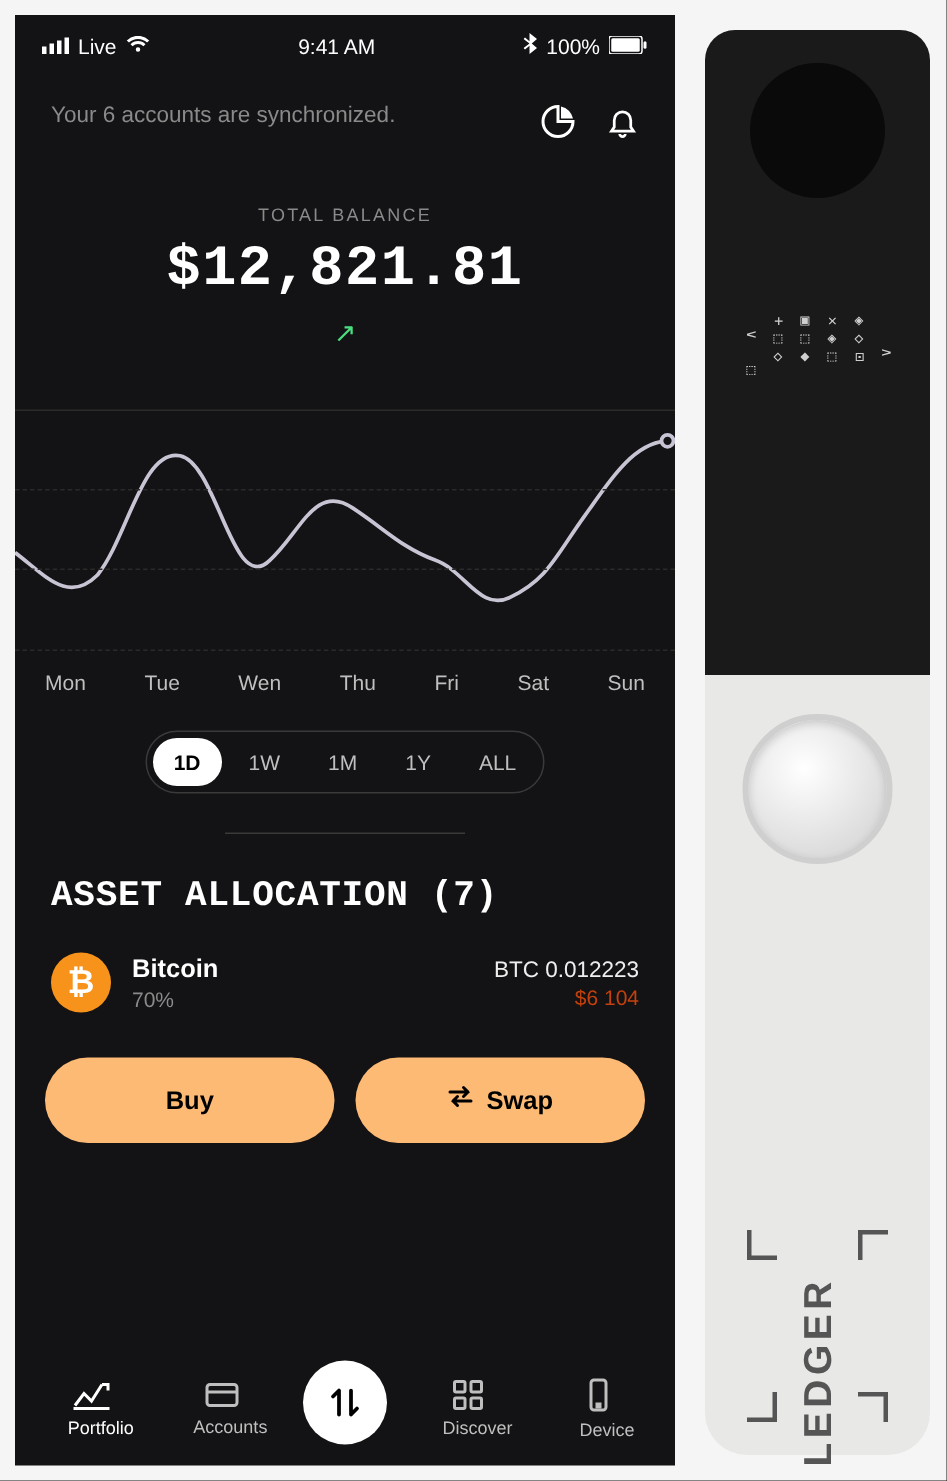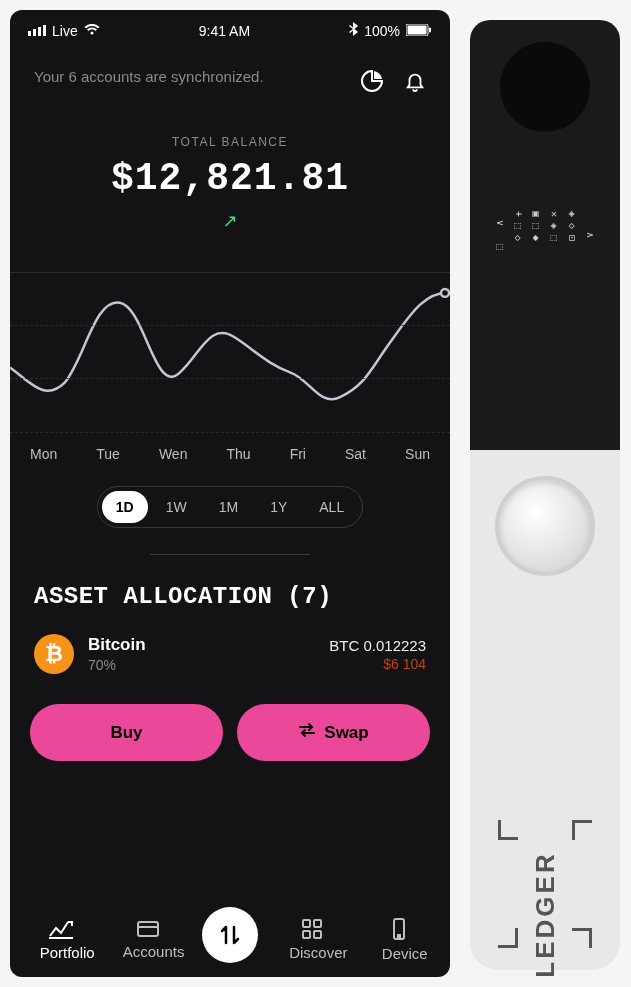--- a/index.html
+++ b/index.html
@@ -8,21 +8,21 @@
     font-family: -apple-system, BlinkMacSystemFont, sans-serif;
     display: flex;
     justify-content: flex-start;
     padding: 10px;
     gap: 20px;
   }
   .phone {
     width: 440px;
     background: #131214;
     color: #fff;
-    border-radius: 12px;
+    border-radius: 0;
     overflow: hidden;
     display: flex;
     flex-direction: column;
     height: 967px;
     position: relative;
   }
   .status-bar {
     display: flex;
     justify-content: space-between;
     align-items: center;
@@ -134,33 +134,33 @@
   .asset-left { margin-left: 14px; flex: 1; }
   .asset-name { font-size: 17px; font-weight: 600; }
   .asset-pct { color: #8a8a8a; font-size: 14px; margin-top:2px; }
   .asset-right { text-align: right; }
   .asset-amt { font-size: 15px; color:#eee; }
   .asset-val { color:#c2410c; font-size:14px; margin-top:2px; }
   .action-buttons {
     display:flex; gap:14px; padding: 22px 20px 0;
   }
   .action-btn {
-    flex:1; background:#ec4899; color:#000; border-radius:40px;
+    flex:1; background:#fdba74; color:#000; border-radius:40px;
     padding:18px 10px; text-align:center; font-weight:700; font-size:17px;
     display:flex;align-items:center;justify-content:center;gap:8px;
     cursor:pointer;
   }
   .tab-bar {
     margin-top:auto;
     display:flex; justify-content:space-around; align-items:center;
     padding: 10px 8px 14px;
     position: relative;
   }
   .tab-item { display:flex; flex-direction:column; align-items:center; gap:4px; width:64px; cursor:pointer;}
-  .tab-item span.label { font-size:15px; color:#bfbfbf;margin-left:12px; }
+  .tab-item span.label { font-size:12px; color:#bfbfbf;margin-left:12px; }
   .tab-item.active span.label { color:#fff; }
   .tab-center {
     width:56px;height:56px;border-radius:50%;background:#fff;
     display:flex;align-items:center;justify-content:center;cursor:pointer;
     margin-top:-8px;
   }
   
   .device {
     width: 150px;
     display:flex; flex-direction:column; align-items:center;

